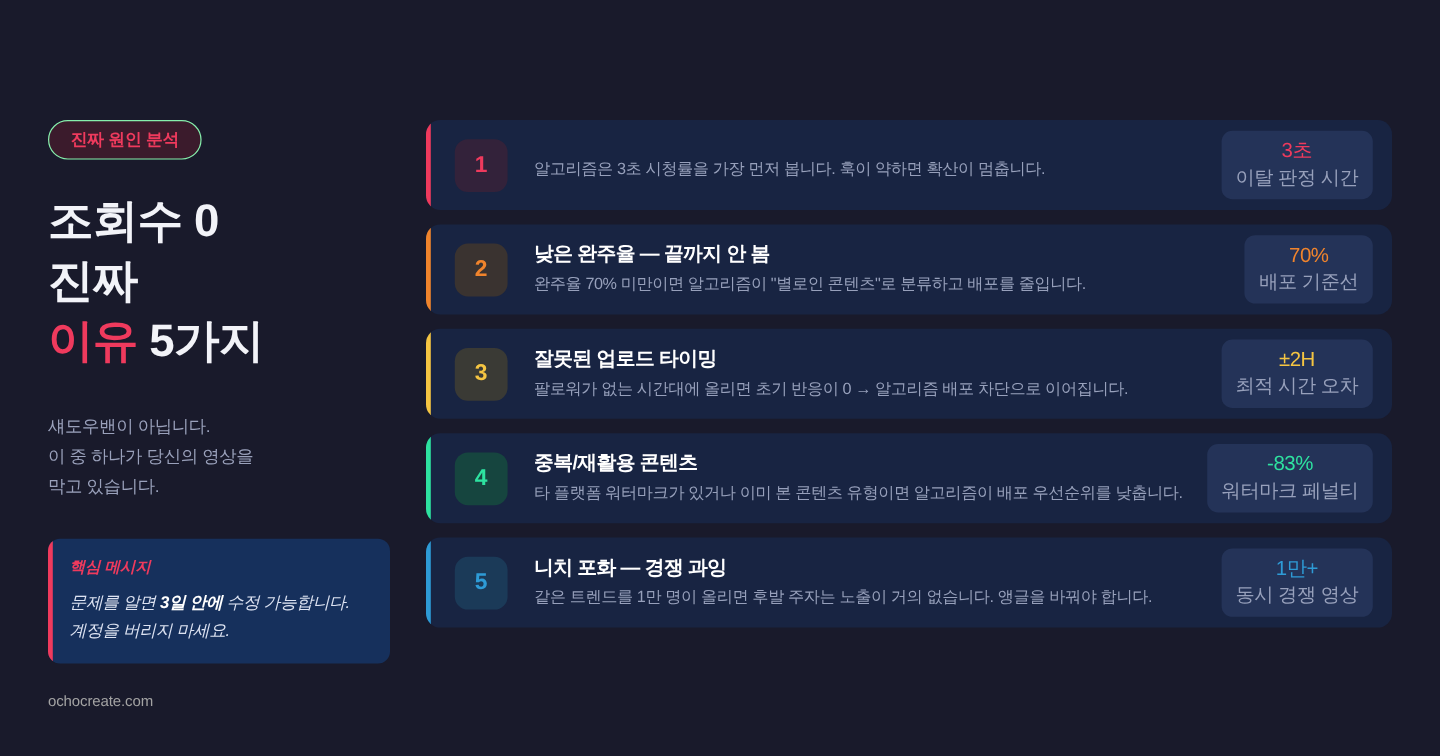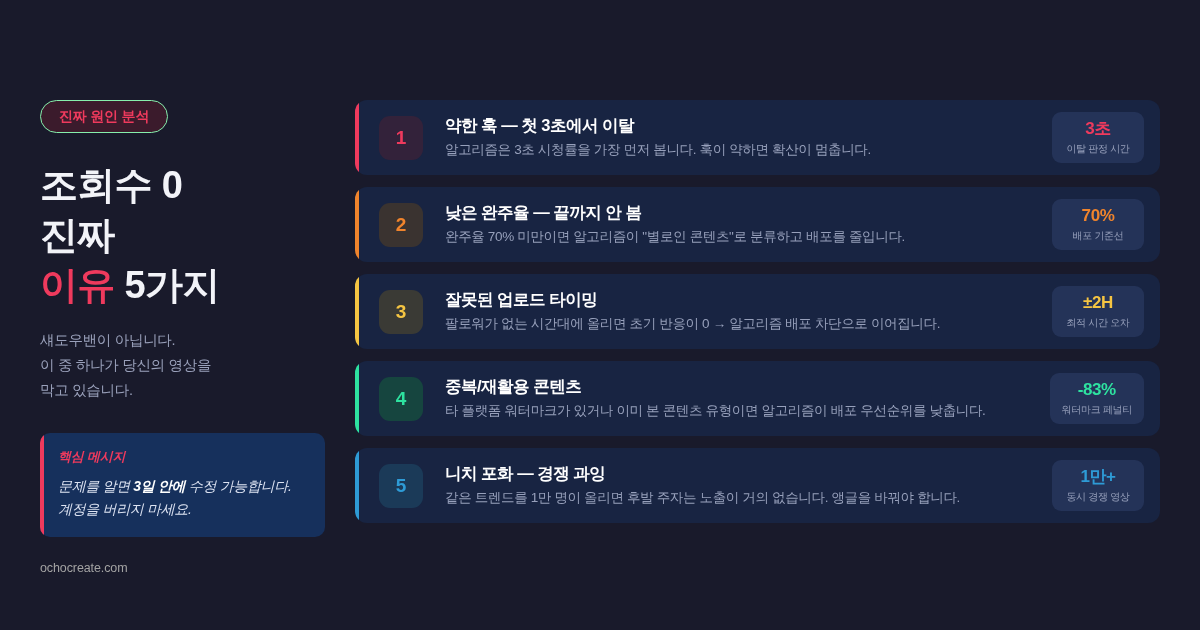--- a/index.html
+++ b/index.html
@@ -56,21 +56,21 @@
     font-size: 38px;
     font-weight: bold;
     color: #f2f3f8;
     line-height: 1.31;
     letter-spacing: -0.7px;
   }
   .headline .line { display: block; white-space: nowrap; }
   .hl-accent { color: #ef3a5d; }
 
   .subcopy {
-    margin-top: 18px;
+    margin-top: 34px;
     font-size: 14.5px;
     line-height: 1.72;
     color: #9aa1bb;
     letter-spacing: -0.3px;
   }
   .subcopy .line { display: block; }
 
   .keybox {
     position: relative;
     margin-top: 30px;
@@ -184,29 +184,29 @@
     min-width: 92px;
     box-sizing: border-box;
     background: #243358;
     border-radius: 9px;
     padding: 8px 12px 9px 12px;
     text-align: center;
   }
   .stat-value {
     color: var(--accent);
     font-size: 17px;
-    font-weight: bold;
+    font-weight: normal;
     line-height: 1.1;
     letter-spacing: -0.4px;
     white-space: nowrap;
   }
   .stat-label {
     margin-top: 4px;
     color: #97a0bb;
-    font-size: 10px;
+    font-size: 16px;
     letter-spacing: -0.3px;
     line-height: 1.1;
     white-space: nowrap;
   }
 </style>
 </head>
 <body style="background: rgb(25, 26, 43);">
 
 <div class="page">
 
@@ -231,21 +231,20 @@
       <div class="keybox-body"><span>문제를 알면 </span><b>3일 안에</b><span> 수정 가능합니다. 계정을 버리지 마세요.</span></div>
     </div>
 
     <div class="footer-url">ochocreate.com</div>
   </div>
 
   <div class="right" id="card-list">
       <div class="card" style="--accent: #ef3a5d; --numbg: #33223a;">
         <div class="num-box">1</div>
         <div class="card-text">
-          <div class="card-title">약한 훅 — 첫 3초에서 이탈</div>
           <div class="card-desc">알고리즘은 3초 시청률을 가장 먼저 봅니다. 훅이 약하면 확산이 멈춥니다.</div>
         </div>
         <div class="stat">
           <div class="stat-value">3초</div>
           <div class="stat-label">이탈 판정 시간</div>
         </div>
       </div>
       <div class="card" style="--accent: #f0842c; --numbg: #3a3330;">
         <div class="num-box">2</div>
         <div class="card-text">

